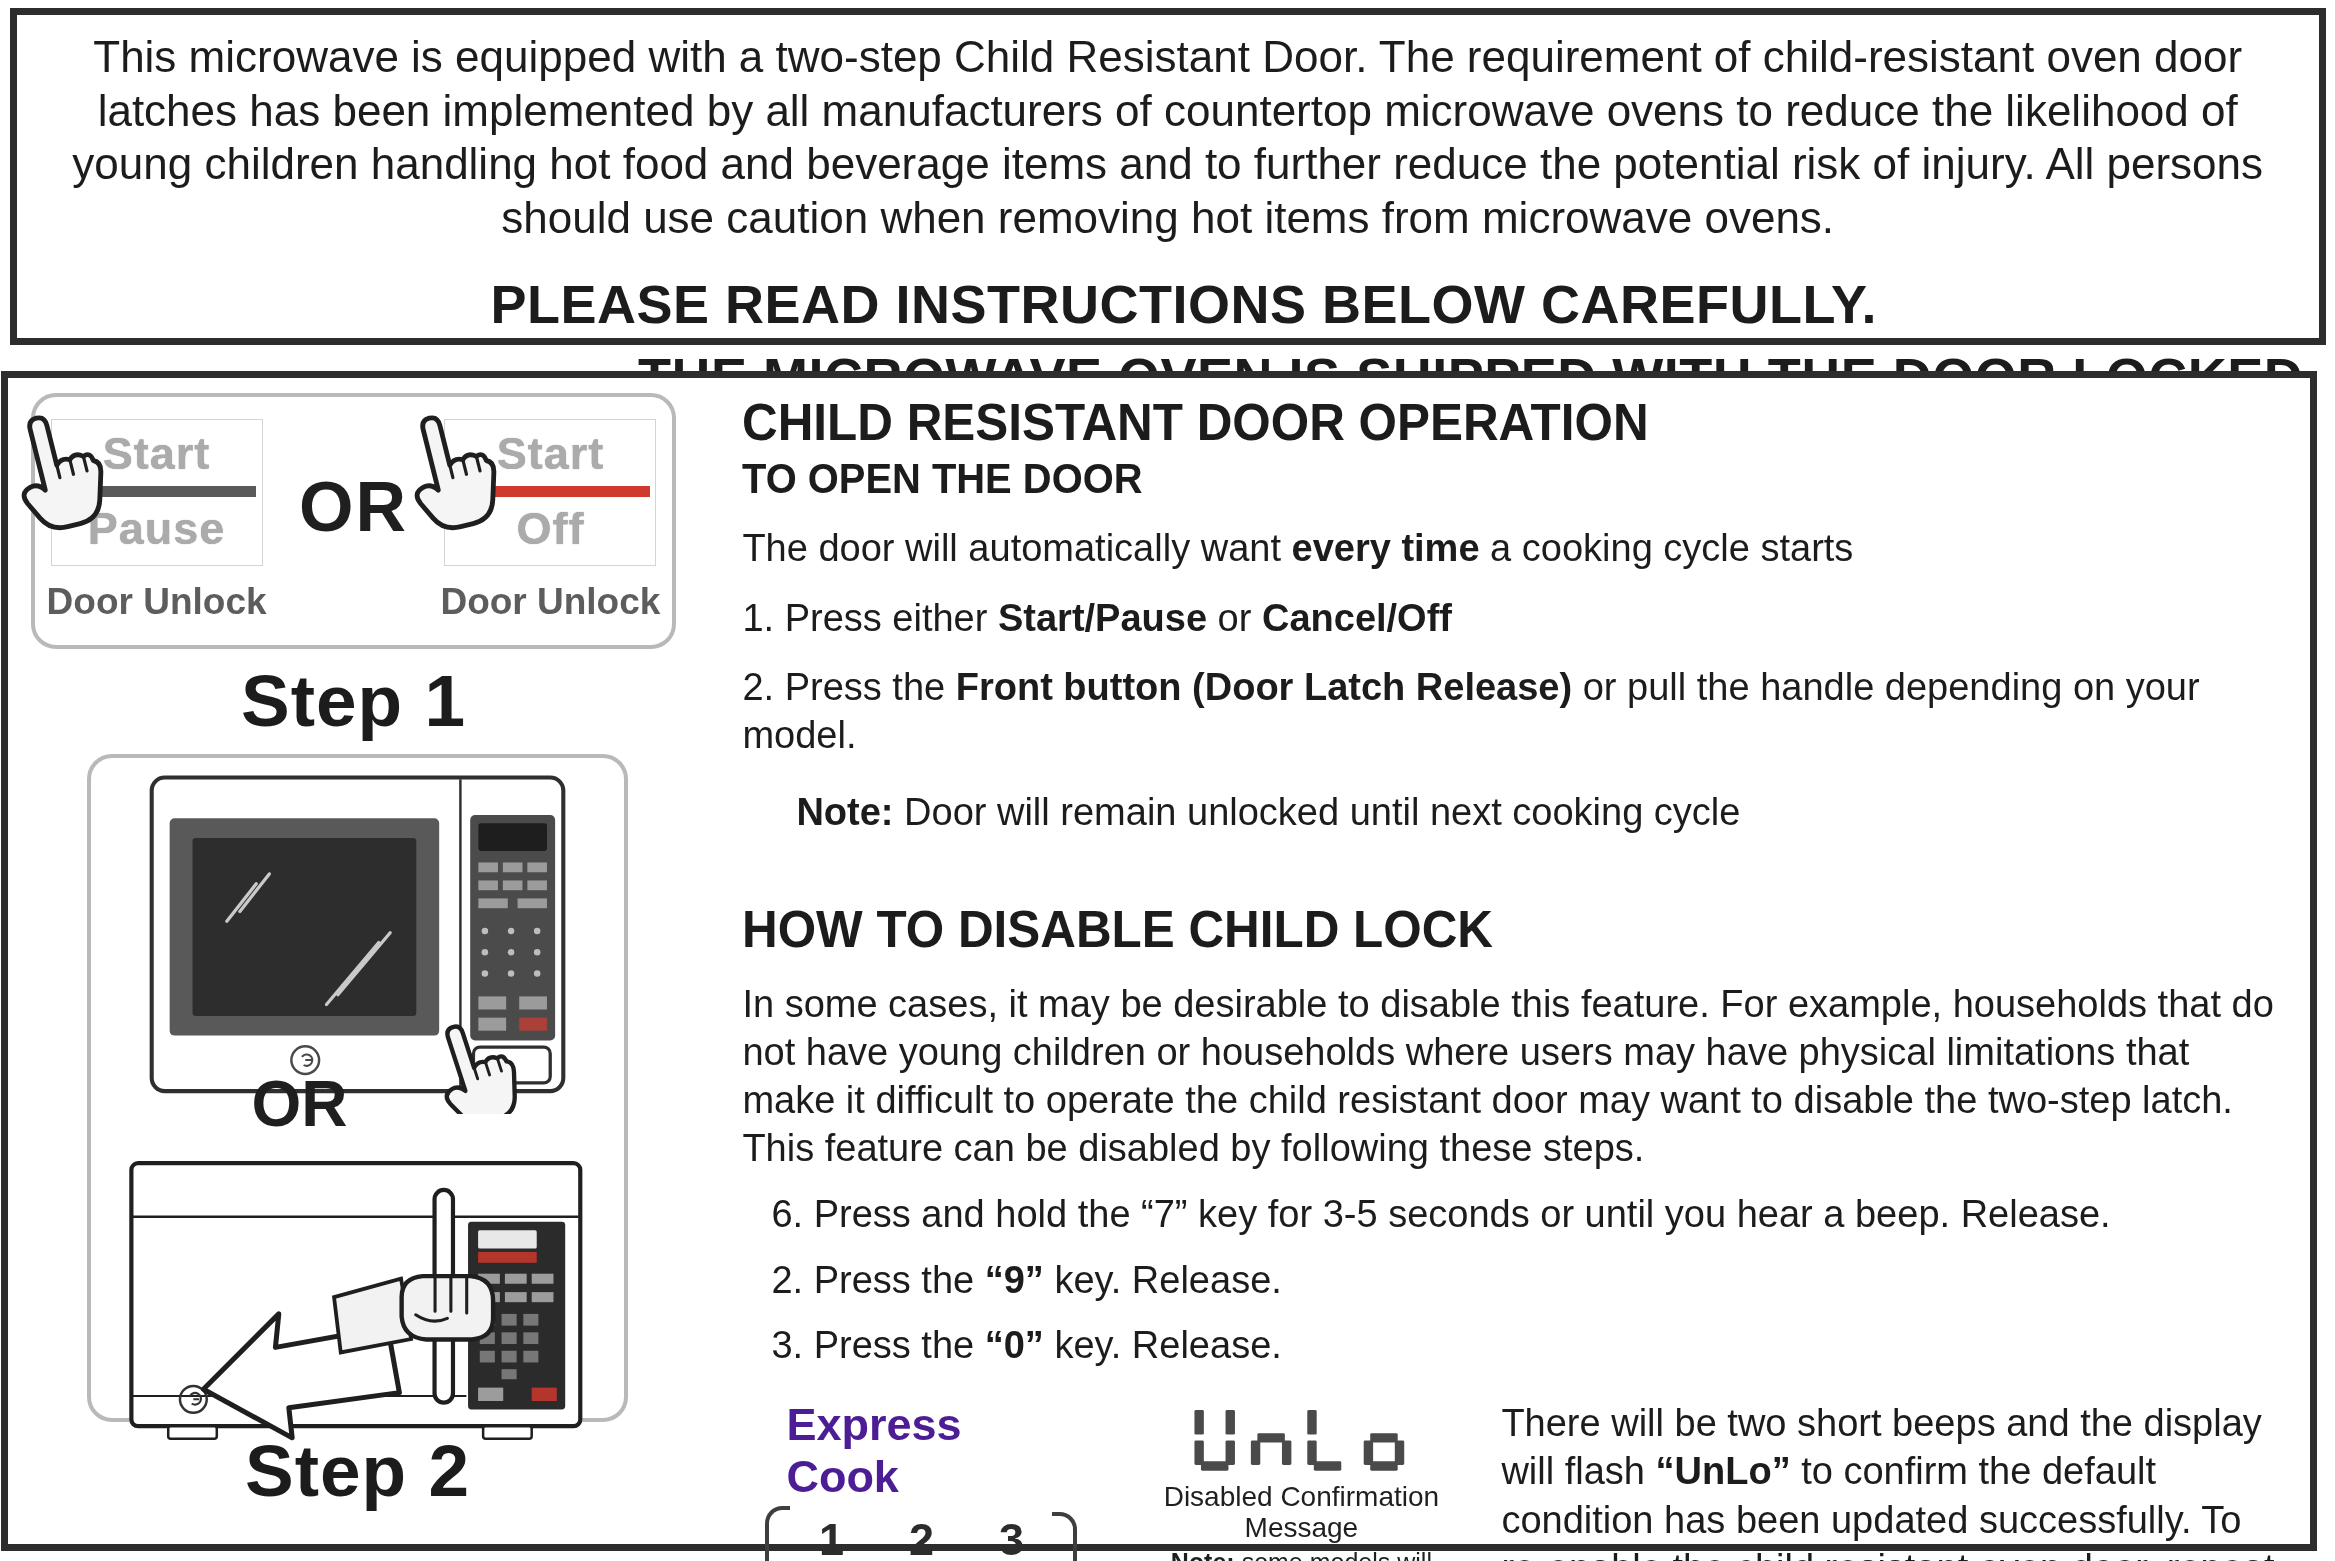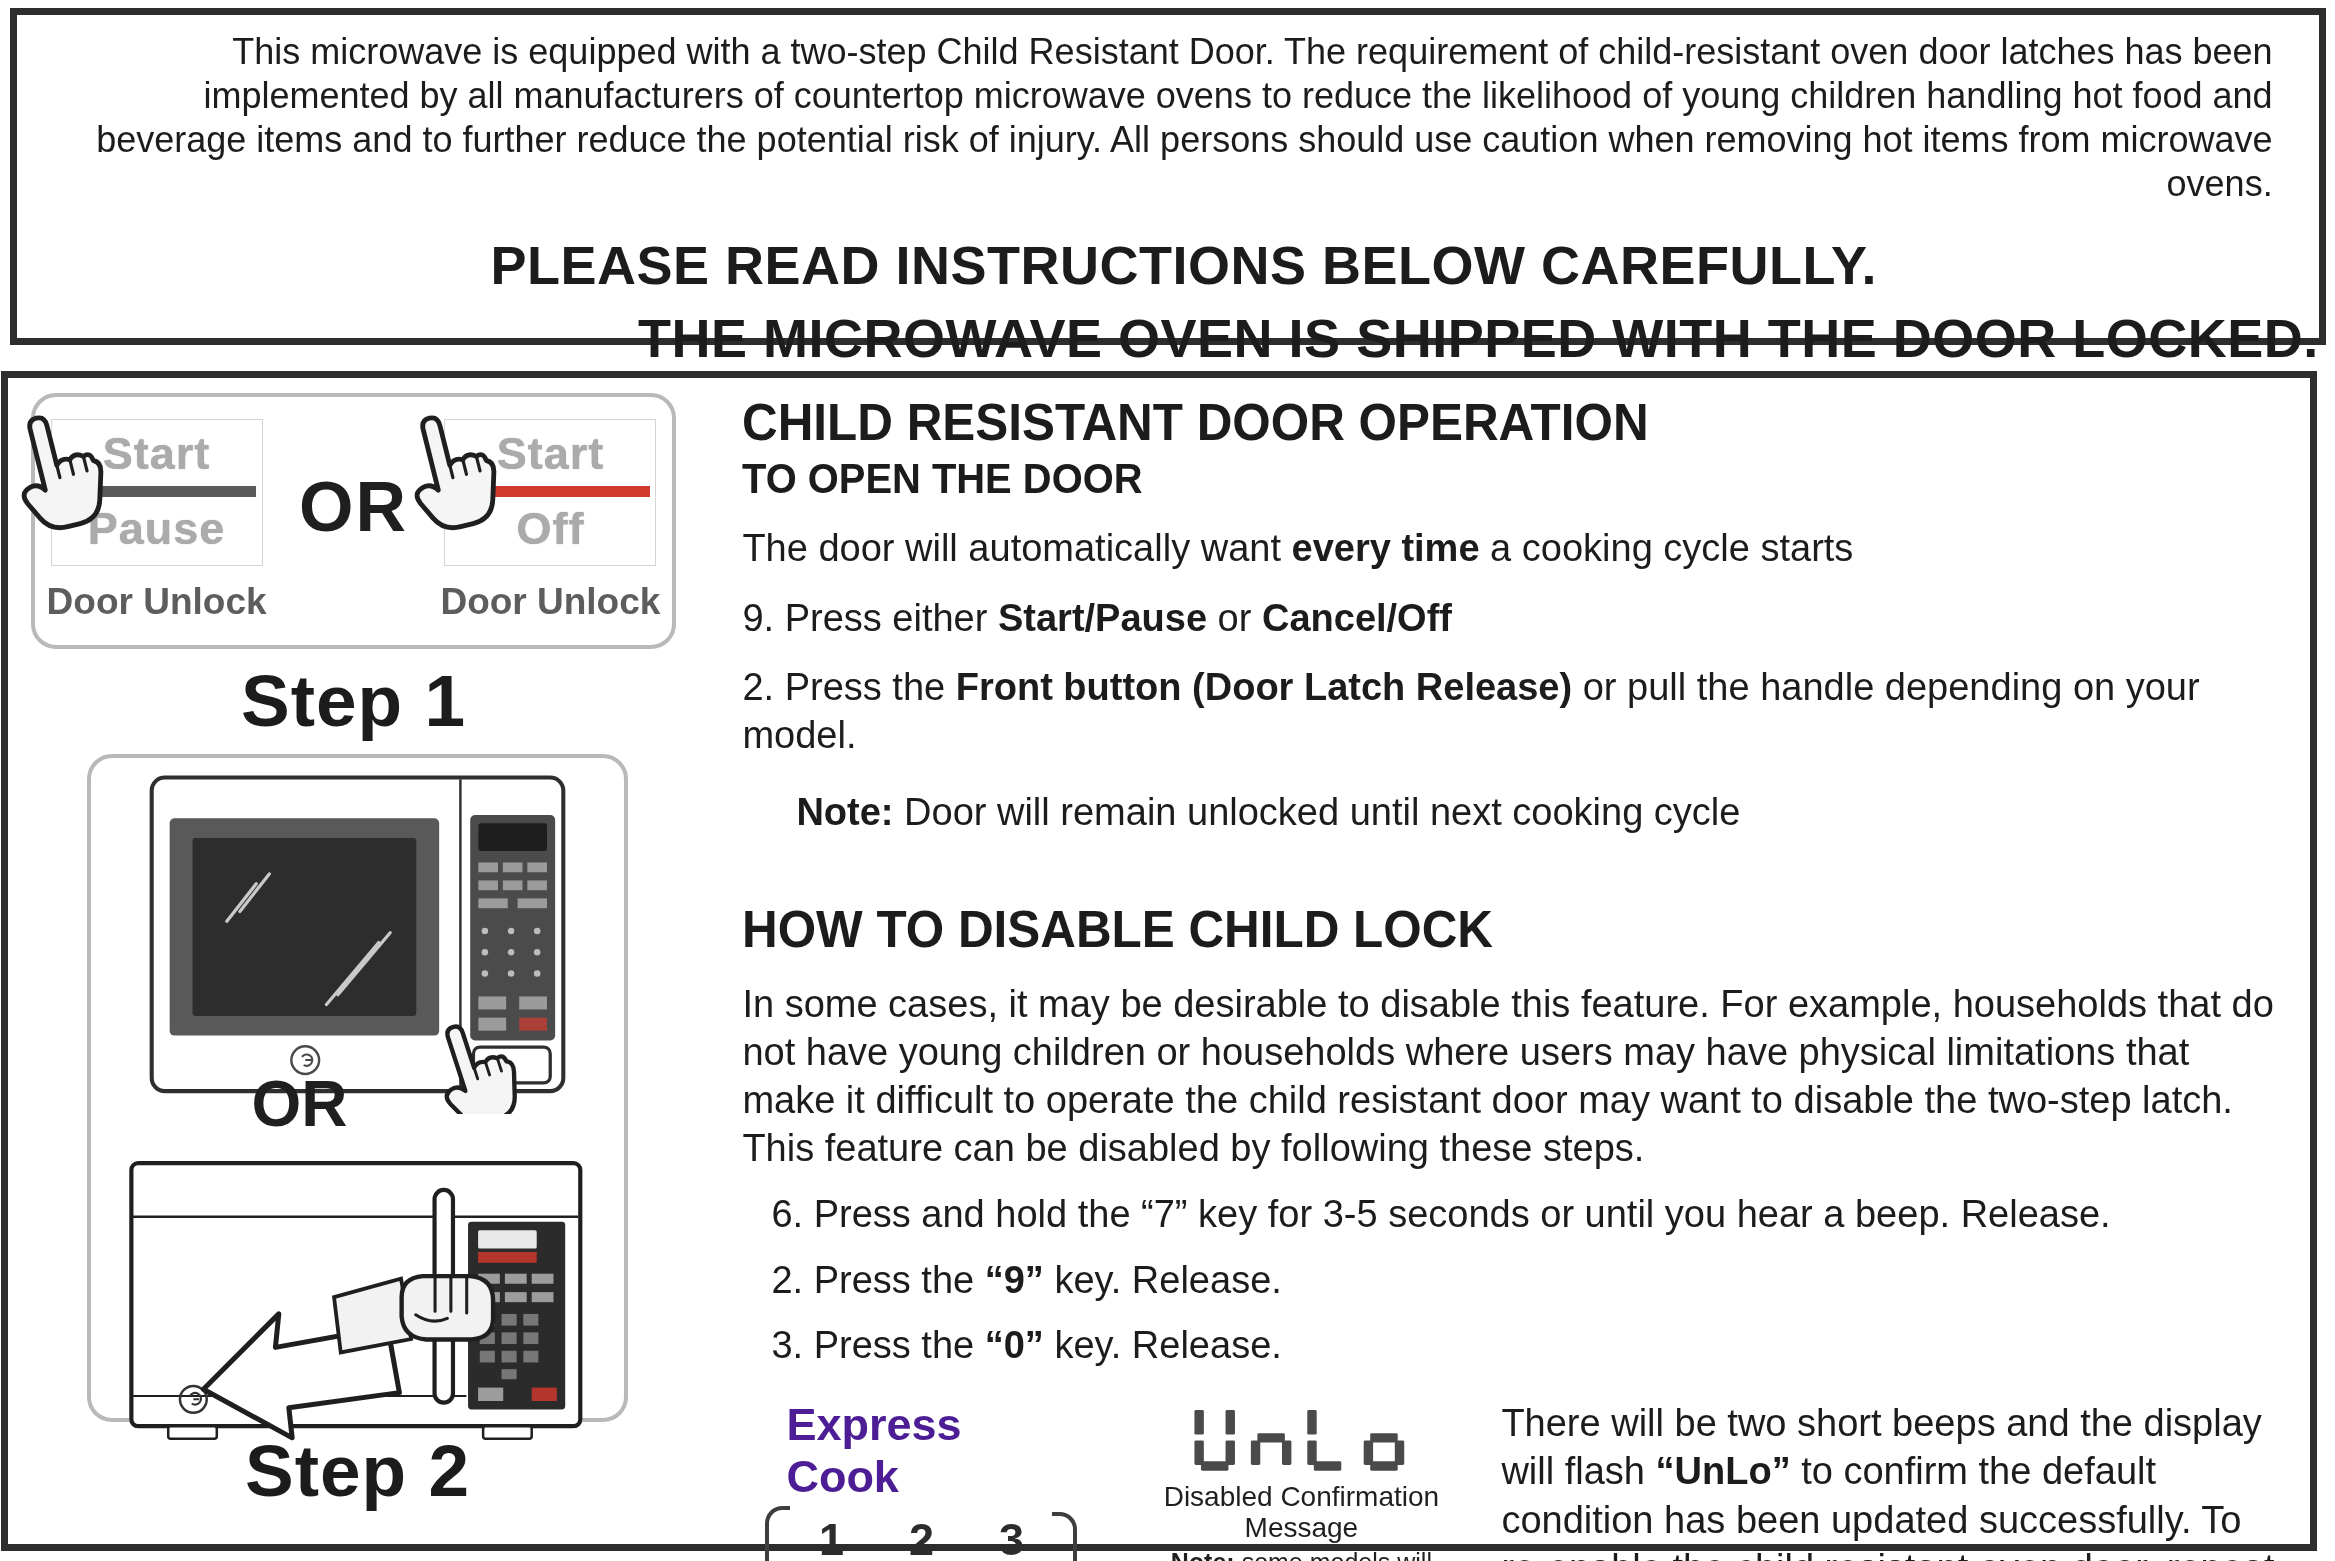--- a/index.html
+++ b/index.html
@@ -8,21 +8,21 @@
     font-family:"Liberation Sans", sans-serif;
     color:#222; position:relative; overflow:hidden;
   }
   .b { font-weight:bold; }
 
   
   .top-box {
     position:absolute; left:9.7px; top:7.7px; width:2316px; height:337px;
     border:7.7px solid #2d2d2d; background:#fff; text-align:center; padding-top:15.4px;
   }
-  .top-intro { font-size:36px; line-height:1.22; width:96%; margin:0 auto; color:#1c1c1c;text-align:right; }
+  .top-intro { font-size:44px; line-height:1.22; width:96%; margin:0 auto; color:#1c1c1c; }
   .top-headline { font-size:54px; font-weight:bold; line-height:1.2; margin-top:27px; color:#1c1c1c; letter-spacing:0.5px;padding-left:32px; }
   .top-headline.l2 { margin-top:8px;text-align:right; }
 
   
   .main-box {
     position:absolute; left:1px; top:371px; width:2316px; height:1180px;
     border:7.7px solid #2d2d2d; background:#fff; display:flex;
   }
 
   
@@ -254,21 +254,21 @@
     <div class="step-label step2-label">Step 2</div>
   </div>
 
   <div class="right-col">
 
     <div class="h1">CHILD RESISTANT DOOR OPERATION</div>
     <div class="h2">TO OPEN THE DOOR</div>
 
     <p class="body-text mt1"><span>The door will automatically want </span><span class="b">every time</span><span> a cooking cycle starts</span></p>
 
-    <p class="body-text mt1"><span>9. Press either </span><span class="b">Start/Pause</span><span> or </span><span class="b">Cancel/Off</span></p>
+    <p class="body-text mt1"><span>1. Press either </span><span class="b">Start/Pause</span><span> or </span><span class="b">Cancel/Off</span></p>
 
     <p class="body-text mt1"><span>2. Press the </span><span class="b">Front button (Door Latch Release)</span><span> or pull the handle depending on your model.</span></p>
 
     <p class="body-text mt2 note-line"><span class="b">Note:</span><span> Door will remain unlocked until next cooking cycle</span></p>
 
     <div class="h1 sec2">HOW TO DISABLE CHILD LOCK</div>
 
     <p class="body-text mt1">In some cases, it may be desirable to disable this feature. For example, households that do not have young children or households where users may have physical limitations that make it difficult to operate the child resistant door may want to disable the two-step latch. This feature can be disabled by following these steps.</p>
 
     <p class="body-text disable-step">6. Press and hold the “7” key for 3-5 seconds or until you hear a beep. Release.</p>

